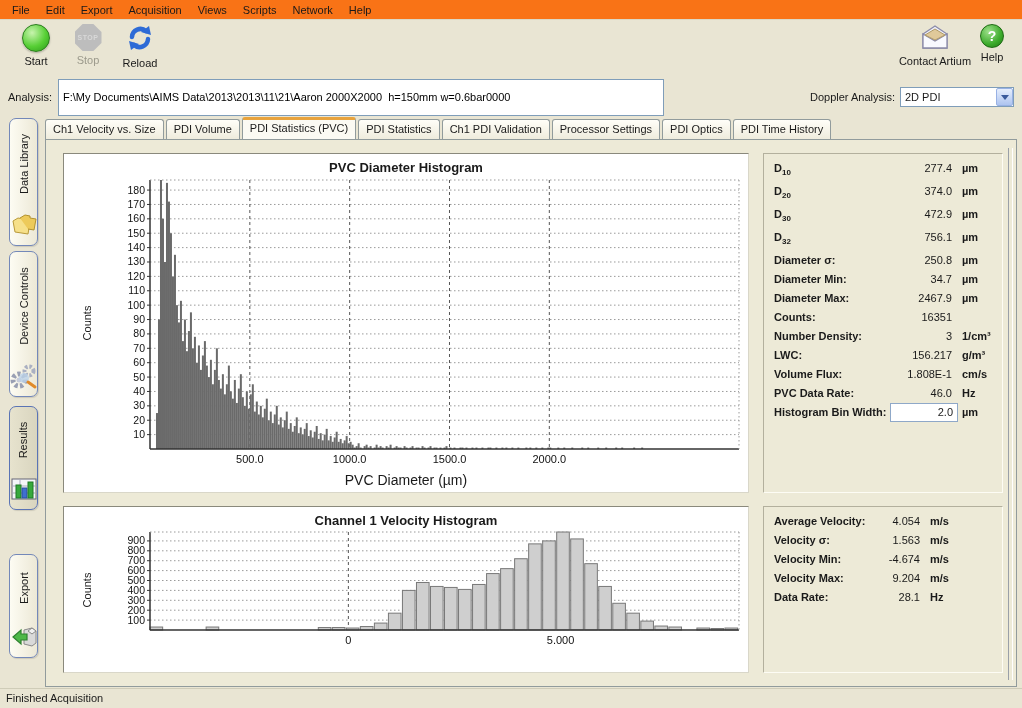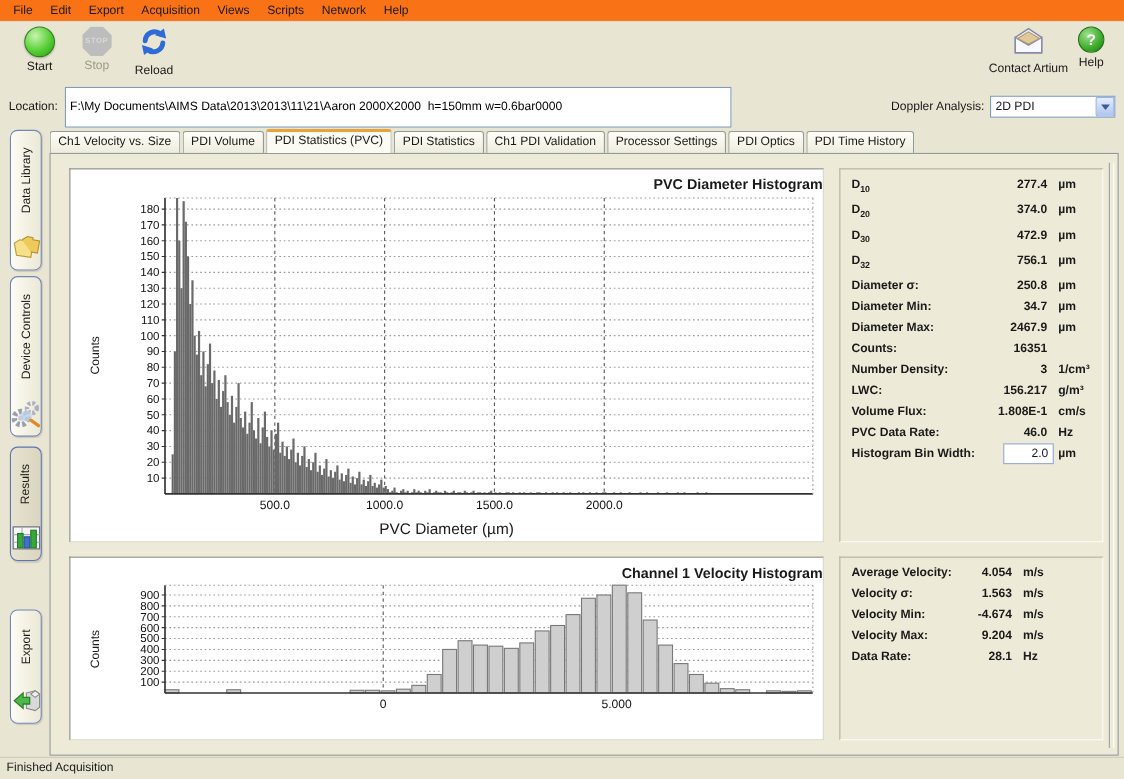--- a/index.html
+++ b/index.html
@@ -61,33 +61,33 @@
      display:flex; align-items:flex-end; gap:2px; }
   .tab { height:20px; padding:3px 7px 2px 7px; border:1px solid #919b9c; border-bottom:none;
      border-radius:3px 3px 0 0; background:linear-gradient(#fffef8,#efecdd);
      white-space:nowrap; cursor:default; position:relative; z-index:1; }
   .tab.active { height:22px; background:#fbfaf3; z-index:3; border-top:3px solid #e8a33d; padding-top:2px; }
   
   .content { position:absolute; left:45px; top:139px; width:972px; height:548px;
      border:1px solid #919b9c; background:#edead7; z-index:2; }
   .chart-panel { position:absolute; background:#fff;
      border:1px solid; border-color:#8a897c #d9d7c9 #d9d7c9 #8a897c; }
-  .chart-panel .ctitle { position:absolute; width:100%; text-align:right; top:6px;
+  .chart-panel .ctitle { position:absolute; width:100%; text-align:center; top:6px;
      font-size:13px; font-weight:bold; }
   .chart-panel .xaxis-label { position:absolute; width:100%; text-align:center; font-size:14px; }
   .chart-panel .yaxis-label { position:absolute; left:6px; top:50%;
      transform:translateY(-50%) rotate(-90deg); transform-origin:center; font-size:11px; }
   .stats-panel { position:absolute; border:1px solid; border-color:#b3b09d #fdfcf4 #fdfcf4 #b3b09d;
      padding:8px 10px 0 10px; }
   .stat-row { position:relative; }
   .stat-label { font-weight:bold; }
   .stat-label sub { font-size:8px; font-weight:bold; }
-  .stat-value { position:absolute; top:0; text-align:right;font-weight:bold; }
+  .stat-value { position:absolute; top:0; text-align:right; }
   .stat-unit  { position:absolute; top:0; font-weight:bold; }
-  .bin-input { position:absolute; top:-3px; width:46px; height:19px; border:1px solid #8fa8c8;
+  .bin-input { position:absolute; top:-3px; width:68px; height:19px; border:1px solid #8fa8c8;
      background:#fff; text-align:right; padding:2px 4px 0 0; }
   .splitter { position:absolute; left:962px; top:8px; width:5px; height:532px;
      border-left:1px solid #9aa0a8; border-right:1px solid #fff; cursor:ew-resize; }
   
   .statusbar { position:absolute; left:0; bottom:0; width:1022px; height:20px;
      border-top:1px solid #cfccb8; padding:3px 6px; background:#e9e5d3; }
   svg.hist { position:absolute; left:0; top:0; }
 </style>
 </head>
 <body>
@@ -134,21 +134,21 @@
     </span>
     <span class="lbl">Contact Artium</span>
   </div>
   <div class="tool" style="width:40px">
     <div class="help-circle">?</div>
     <span class="lbl">Help</span>
   </div>
 </div>
 
 <div class="locrow">
-  <span class="loc-label">Location:</span>
+  <span class="loc-label">Analysis:</span>
   <input class="loc-input" value="F:\My Documents\AIMS Data\2013\2013\11\21\Aaron 2000X2000  h=150mm w=0.6bar0000" style="">
   <span class="spacer"></span>
   <span class="dop-label">Doppler Analysis:</span>
   <div class="combo">
     <span class="val">2D PDI</span>
     <span class="arrow-btn"></span>
   </div>
 </div>
 
 <div class="sidebar" id="sidebar">

